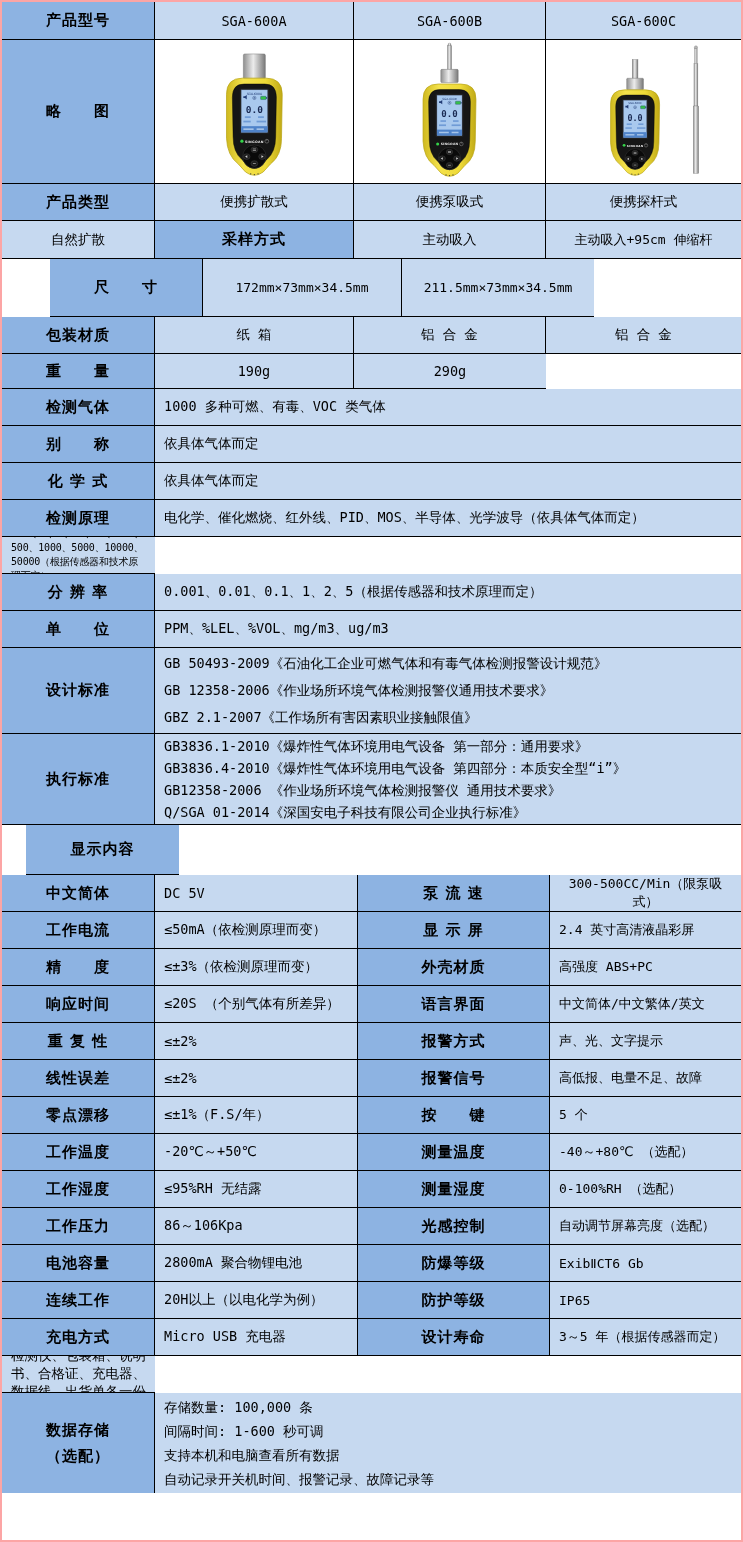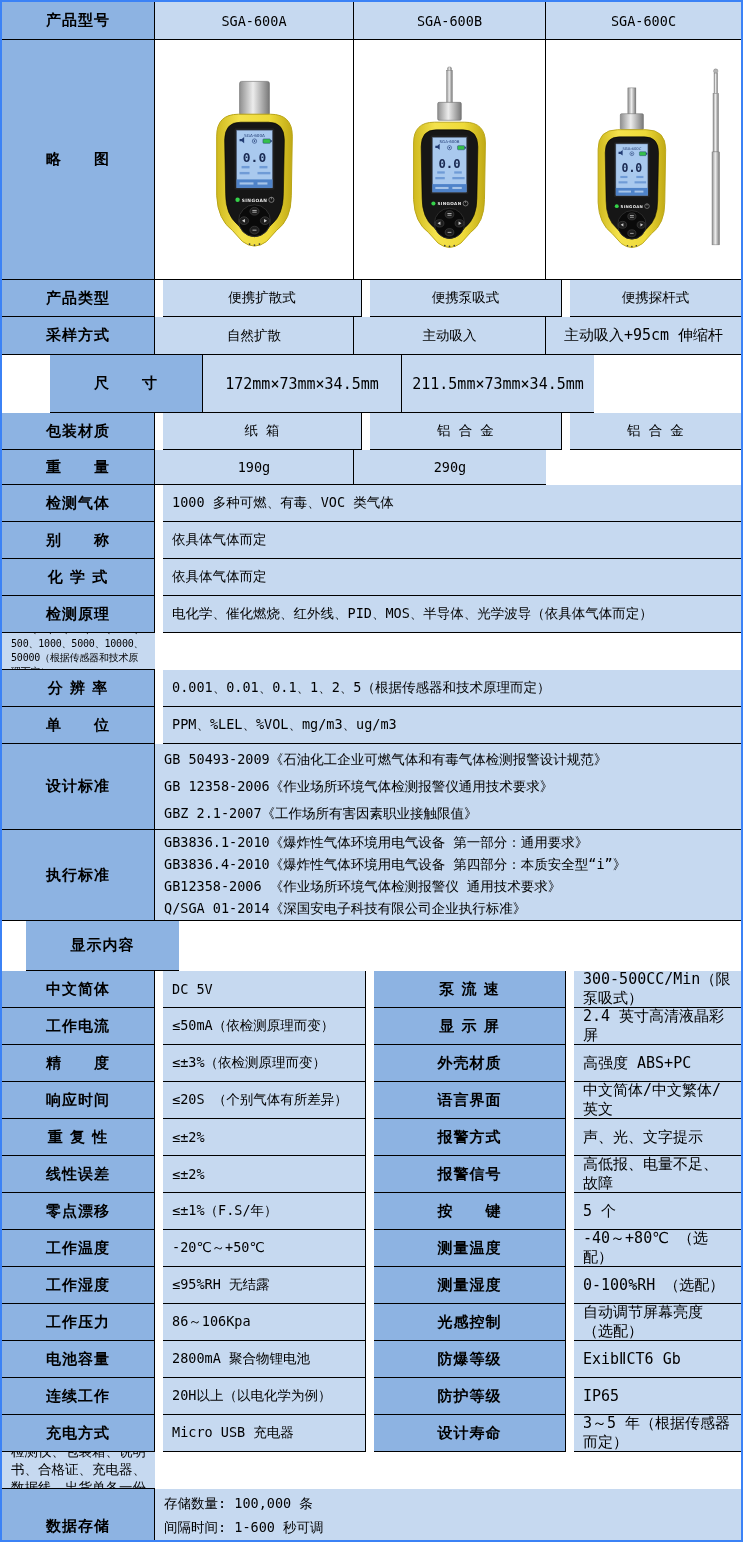--- a/index.html
+++ b/index.html
@@ -1,28 +1,28 @@
 <!DOCTYPE html>
 <html><head>
 <meta charset="utf-8">
 <style>
   * { box-sizing: border-box; margin: 0; padding: 0; }
   body { background: #ffffff; font-family: "DejaVu Sans", "Liberation Sans", sans-serif; }
   .sheet {
     width: 743px; height: 1542px;
-    border: 2px solid #3b82f6;
+    border: 2px solid #fca5a5;
     background: #fff;
     overflow: hidden;
   }
   .row { display: grid; width: 100%; }
   .cols-top  { grid-template-columns: 153px 199px 192px 1fr; }
   .cols-full { grid-template-columns: 153px 1fr; }
   .cols-pair { grid-template-columns: 153px 203px 192px 1fr; }
-  .r-h38 { height: 38px; } .r-h37 { height: 37px; gap: 8px; } .r-h35 { height: 35px; }
-  .r-h58 { height: 58px; margin-left: 48px; } .r-sketch { height: 240px; }
+  .r-h38 { height: 38px; } .r-h37 { height: 37px; } .r-h35 { height: 35px; }
+  .r-h58 { height: 58px; margin-left: 48px; } .r-sketch { height: 144px; }
   .r-design { height: 86px; } .r-exec { height: 91px; } .r-display { height: 50px; margin-left: 24px; }
   .r-storage { height: 100px; }
   .cell {
     border-right: 1px solid #000;
     border-bottom: 1px solid #000;
     display: flex; align-items: center; justify-content: center;
     overflow: hidden; color: #000;
   }
   .row .cell:last-child { border-right: none; }
   .row.last .cell { border-bottom: none; }
@@ -39,21 +39,21 @@
   .val.left { justify-content: flex-start; padding: 0 9px; }
   .val.multi {
     flex-direction: column; align-items: flex-start;
     justify-content: center; padding: 0 9px;
   }
   .val.multi > div { line-height: var(--lh, 24px); white-space: nowrap; }
   .lab.multi { flex-direction: column; line-height: 26px; }
   .img-cell { background: #ffffff; padding: 0; }
   .img-cell svg { width: 100%; height: 100%; display: block; }
   .fit { font-size: 10px; letter-spacing: -0.2px; }
-  .sm { font-size: 15px; }
+  .sm { font-size: 13px; text-align: center; }
 </style>
 </head>
 <body>
 
 <div class="sheet">
 
   <div class="row cols-top r-h38">
     <div class="cell lab">产品型号</div>
     <div class="cell val">SGA-600A</div>
     <div class="cell val">SGA-600B</div>
@@ -248,22 +248,22 @@
   </div>
 
   <div class="row cols-top r-h37">
     <div class="cell lab">产品类型</div>
     <div class="cell val">便携扩散式</div>
     <div class="cell val">便携泵吸式</div>
     <div class="cell val">便携探杆式</div>
   </div>
 
   <div class="row cols-top r-h38">
+    <div class="cell val">自然扩散</div>
     <div class="cell lab">采样方式</div>
-    <div class="cell val">自然扩散</div>
     <div class="cell val">主动吸入</div>
     <div class="cell val sm">主动吸入+95cm 伸缩杆</div>
   </div>
 
   <div class="row cols-top r-h58">
     <div class="cell lab">尺　　寸</div>
     <div class="cell val sm">172mm×73mm×34.5mm</div>
     <div class="cell val sm">211.5mm×73mm×34.5mm</div>
   </div>
 

